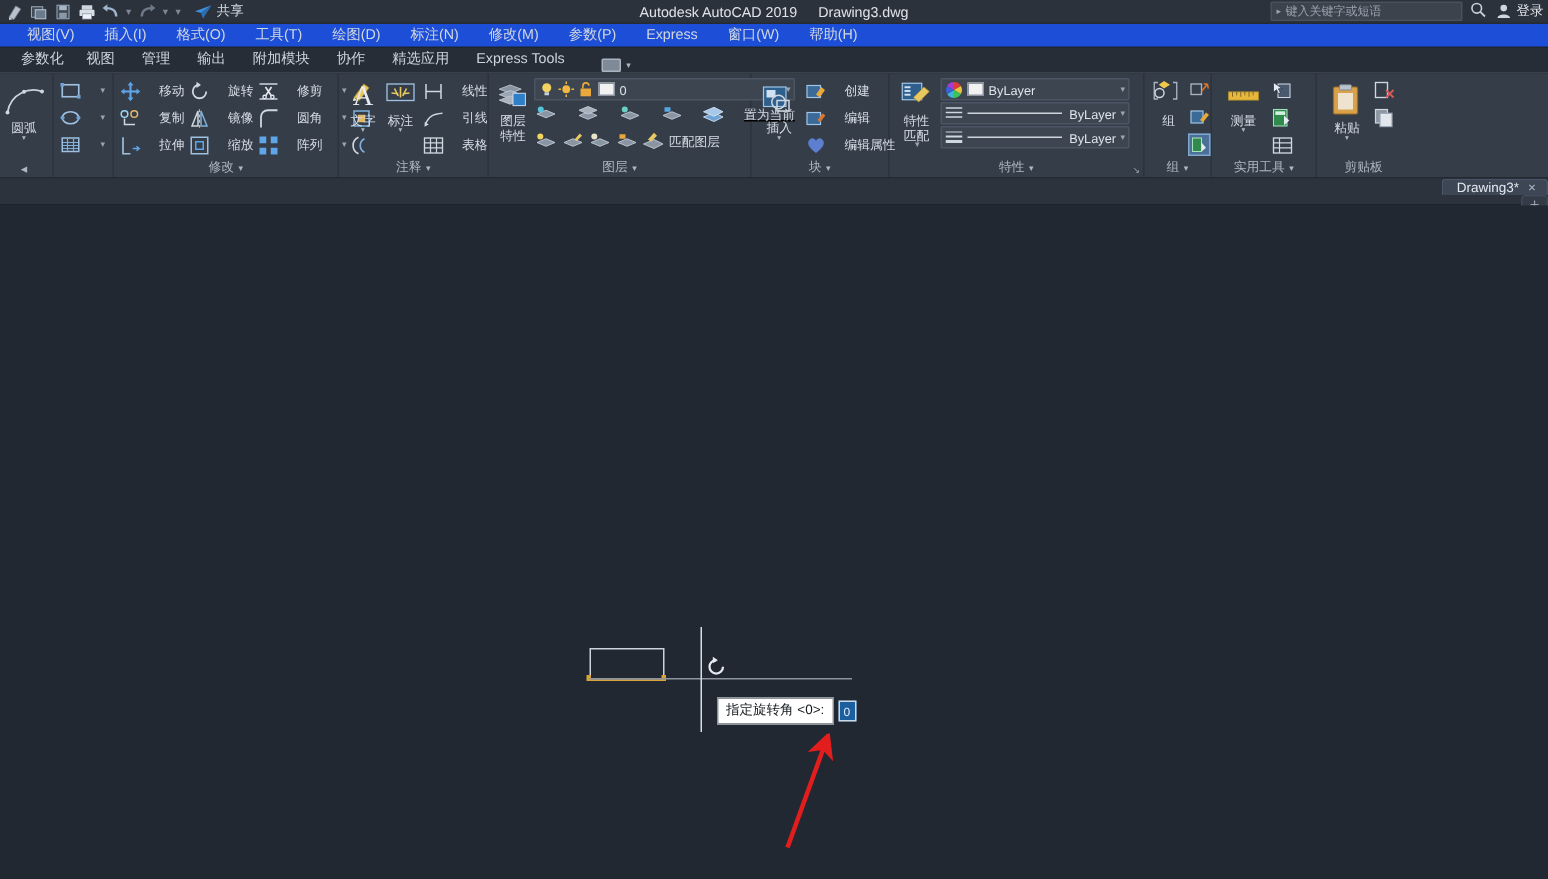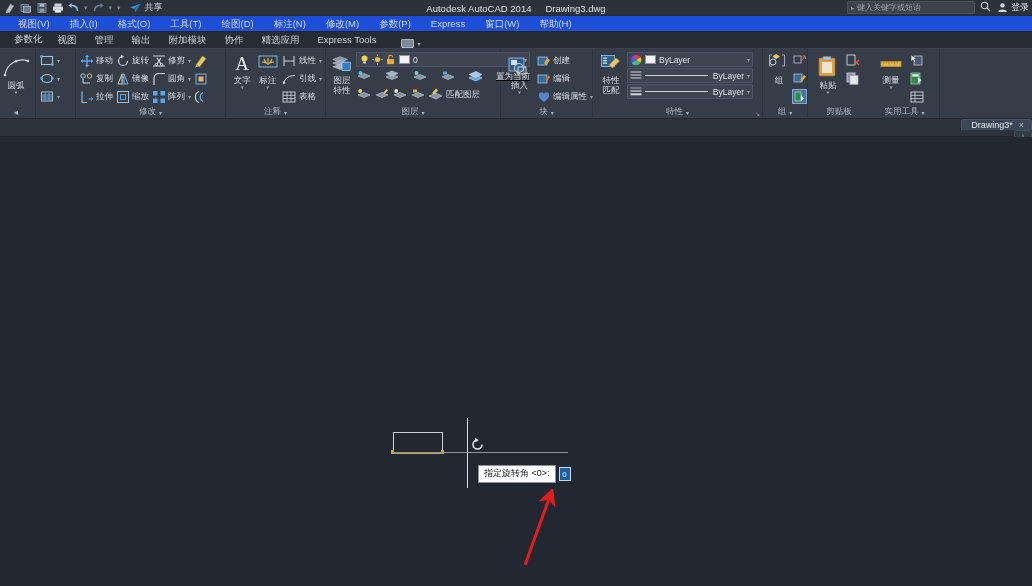--- a/index.html
+++ b/index.html
@@ -105,21 +105,21 @@
   .panel-title .ct { font-size: 6px; color: #aeb7c2; }
 
   .bigbtn {
     display: flex; flex-direction: column; align-items: center;
     width: 36px; padding-top: 2px;
   }
   .bigbtn .lbl { font-size: 8.5px; color: #d7dde5; margin-top: 1px; text-align: center; line-height: 9px;}
   .bigbtn .sub { font-size: 5px; color: #aeb7c2; line-height: 5px;}
 
   .col { display: flex; flex-direction: column; gap: 1px; padding-top: 1px;}
-  .row { display: flex; align-items: center; gap: 2px; height: 17px;}
+  .row { display: flex; align-items: center; gap: 12px; height: 17px;}
   .row .lbl { font-size: 8.5px; color: #d7dde5; white-space: nowrap; }
   .row .dd { font-size: 6px; color: #9aa3af; margin-left: 1px;}
 
   .icon16 { width: 15px; height: 15px; display:inline-flex; align-items:center; justify-content:center;}
   .icon24 { width: 22px; height: 22px; display:inline-flex; align-items:center; justify-content:center;}
   .icon28 { width: 27px; height: 27px; display:inline-flex; align-items:center; justify-content:center;}
 
   
   .combo {
     display: flex; align-items: center;
@@ -247,21 +247,21 @@
           <svg width="13" height="12" viewBox="0 0 13 12">
               <path d="M12 1.5 L1 5.5 L5 6.7 L12 1.5 Z" fill="#3b8fdc"></path>
               <path d="M5 6.7 L6.3 10.5 L12 1.5 Z" fill="#2c6fb0"></path>
             </svg>
         </span>
         <span class="share-txt">共享</span>
       </span>
     </div>
 
     <div class="title-center">
-      <span>Autodesk AutoCAD 2014</span>
+      <span>Autodesk AutoCAD 2019</span>
       <span>Drawing3.dwg</span>
     </div>
 
     <div class="title-right">
       <div class="searchbox">
         <span class="arrow">▸</span>
         <span class="ph">键入关键字或短语</span>
       </div>
       <span class="ico-search">
         <svg width="11" height="11" viewBox="0 0 11 11">
@@ -872,57 +872,20 @@
               </span>
           </div>
         </div>
       </div>
       <div class="panel-title">
         <span>组</span>
         <span class="ct">▾</span>
       </div>
     </div>
 
-    <div class="panel" style="width:62px; border-right:none;">
-      <div class="panel-body" style="gap:3px; padding-left:3px;">
-        <div class="bigbtn" style="width:28px;">
-          <span class="icon28">
-            <svg width="24" height="24" viewBox="0 0 24 24">
-                <rect x="3" y="3" width="16" height="18" rx="1" fill="#d9a24a" stroke="#9c6e22" stroke-width="0.8"></rect>
-                <rect x="7" y="1.5" width="8" height="3.5" rx="0.8" fill="#b9c3ce" stroke="#7a848f" stroke-width="0.6"></rect>
-                <rect x="6" y="7" width="10" height="11" fill="#efe3cf"></rect>
-              </svg>
-          </span>
-          <span class="lbl">粘贴</span>
-          <span class="sub">▾</span>
-        </div>
-        <div class="col">
-          <div class="row">
-            <span class="icon16">
-                <svg width="14" height="13" viewBox="0 0 14 13">
-                  <rect x="1" y="1" width="8" height="10" fill="none" stroke="#cfd7e0" stroke-width="0.9"></rect>
-                  <path d="M8 6 L13 11 M13 6 L8 11" stroke="#d85a5a" stroke-width="1.2"></path>
-                </svg>
-              </span>
-          </div>
-          <div class="row">
-            <span class="icon16">
-                <svg width="14" height="13" viewBox="0 0 14 13">
-                  <rect x="1" y="1" width="8" height="9" fill="#8b96a3" stroke="#cfd7e0" stroke-width="0.8"></rect>
-                  <rect x="4" y="3.5" width="8" height="9" fill="#e2e7ee" stroke="#9aa5b3" stroke-width="0.8"></rect>
-                </svg>
-              </span>
-          </div>
-        </div>
-      </div>
-      <div class="panel-title">
-        <span>剪贴板</span>
-      </div>
-    </div>
-
     <div class="panel" style="width:70px;">
       <div class="panel-body" style="gap:3px; padding-left:3px;">
         <div class="bigbtn" style="width:30px;">
           <span class="icon24">
             <svg width="24" height="14" viewBox="0 0 24 14">
                 <rect x="1" y="4" width="22" height="6" fill="#e8b83c" stroke="#a88c2e" stroke-width="0.6"></rect>
                 <g stroke="#7a6321" stroke-width="0.7">
                   <line x1="4" y1="4" x2="4" y2="7.5"></line>
                   <line x1="7" y1="4" x2="7" y2="6.5"></line>
                   <line x1="10" y1="4" x2="10" y2="7.5"></line>
@@ -966,20 +929,57 @@
               </span>
           </div>
         </div>
       </div>
       <div class="panel-title">
         <span>实用工具</span>
         <span class="ct">▾</span>
       </div>
     </div>
 
+    <div class="panel" style="width:62px; border-right:none;">
+      <div class="panel-body" style="gap:3px; padding-left:3px;">
+        <div class="bigbtn" style="width:28px;">
+          <span class="icon28">
+            <svg width="24" height="24" viewBox="0 0 24 24">
+                <rect x="3" y="3" width="16" height="18" rx="1" fill="#d9a24a" stroke="#9c6e22" stroke-width="0.8"></rect>
+                <rect x="7" y="1.5" width="8" height="3.5" rx="0.8" fill="#b9c3ce" stroke="#7a848f" stroke-width="0.6"></rect>
+                <rect x="6" y="7" width="10" height="11" fill="#efe3cf"></rect>
+              </svg>
+          </span>
+          <span class="lbl">粘贴</span>
+          <span class="sub">▾</span>
+        </div>
+        <div class="col">
+          <div class="row">
+            <span class="icon16">
+                <svg width="14" height="13" viewBox="0 0 14 13">
+                  <rect x="1" y="1" width="8" height="10" fill="none" stroke="#cfd7e0" stroke-width="0.9"></rect>
+                  <path d="M8 6 L13 11 M13 6 L8 11" stroke="#d85a5a" stroke-width="1.2"></path>
+                </svg>
+              </span>
+          </div>
+          <div class="row">
+            <span class="icon16">
+                <svg width="14" height="13" viewBox="0 0 14 13">
+                  <rect x="1" y="1" width="8" height="9" fill="#8b96a3" stroke="#cfd7e0" stroke-width="0.8"></rect>
+                  <rect x="4" y="3.5" width="8" height="9" fill="#e2e7ee" stroke="#9aa5b3" stroke-width="0.8"></rect>
+                </svg>
+              </span>
+          </div>
+        </div>
+      </div>
+      <div class="panel-title">
+        <span>剪贴板</span>
+      </div>
+    </div>
+
   </div>
 
   <div class="filetabs">
     <div class="ftab">
       <span class="name">Drawing3*</span>
       <span class="x">×</span>
     </div>
     <div class="ftab-add">+</div>
   </div>
 

